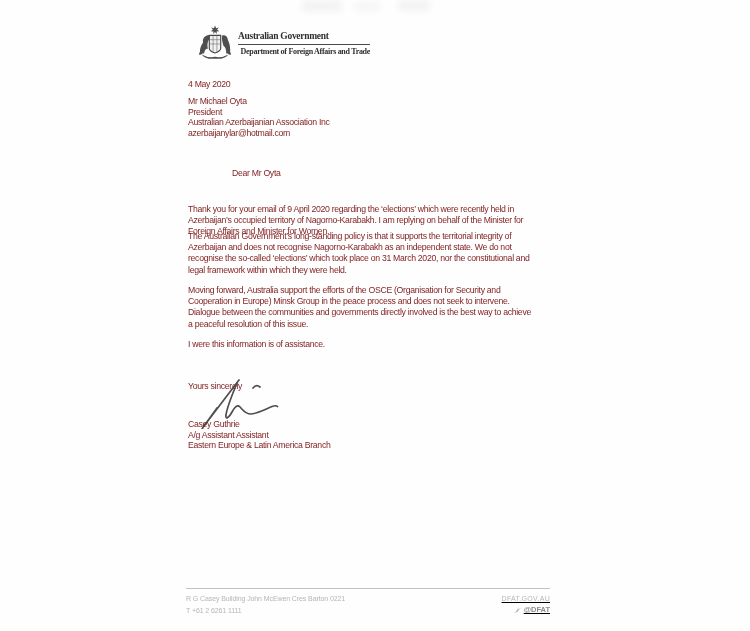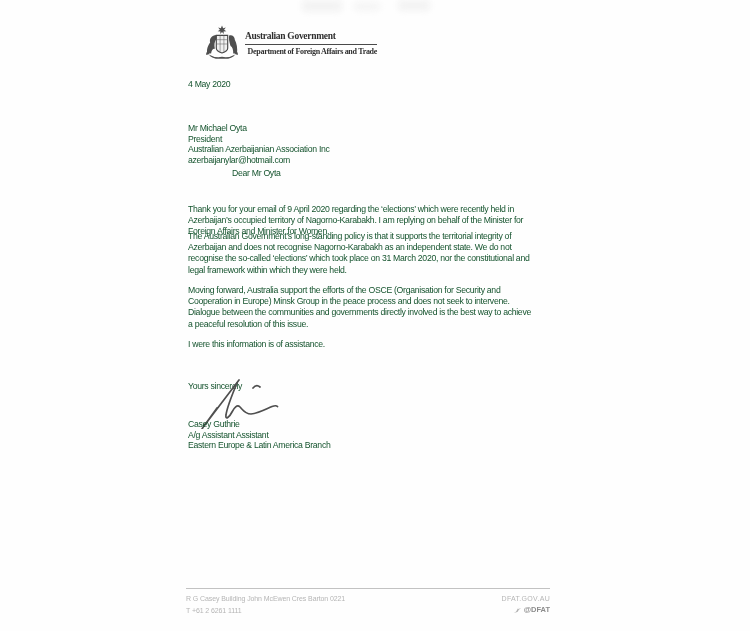--- a/index.html
+++ b/index.html
@@ -8,49 +8,49 @@
     background:#fefefe; overflow:hidden;
     font-family:"Liberation Sans", sans-serif;
   }
   
   .artifact { position:absolute; border-radius:4px; filter:blur(3px); }
   .a1 { left:302px; top:0; width:40px; height:12px; background:#f3f3f3; }
   .a2 { left:354px; top:2px; width:26px; height:9px; background:#f5f5f5; }
   .a3 { left:398px; top:0; width:32px; height:11px; background:#f3f3f3; }
 
   
-  .letterhead { position:absolute; left:203px; top:25px; display:flex; filter:blur(0.25px); }
+  .letterhead { position:absolute; left:196px; top:25px; display:flex; filter:blur(0.25px); }
   .crest { width:38px; height:37px; flex:0 0 38px; filter:blur(0.3px); opacity:.9; }
   .lh-text { margin-left:4px; padding-top:6px; font-family:"Liberation Serif", serif; color:#2f2f2f; }
   .lh-gov  { font-size:9.5px; font-weight:bold; letter-spacing:-0.3px; line-height:10px; }
   .lh-rule { width:132px; border:none; border-top:1.1px solid #4a4a4a; margin:2.5px 0 2px 0; }
   .lh-dept { font-size:8px; font-weight:bold; letter-spacing:-0.3px; line-height:9px;text-align:right; }
 
   
   .letter { position:absolute; left:188px; top:0; width:368px; height:631px;
-            color:#14532d; filter:blur(0.25px); }
+            color:#7f1d1d; filter:blur(0.25px); }
   .letter > div { position:absolute; left:0; }
   .txt  { font-size:8.7px; letter-spacing:-0.3px; }
   .lines { white-space:pre-line; }
   .para  { line-height:11.2px; width:368px; }
   .block { line-height:10.7px; }
   .date       { top:79px; }
-  .recipient  { top:123px; }
+  .recipient  { top:96px; }
   .salutation { top:168px;padding-left:44px; }
   .p1 { top:204px; } .p2 { top:231px; } .p3 { top:285px; } .p4 { top:339px; }
   .closing    { top:381px; }
   .sig-wrap   { top:372px; left:3px !important; width:95px; height:57px; }
   .signer     { top:419px; }
 
   
   .footer { position:absolute; left:186px; top:588px; width:364px; filter:blur(0.2px); }
   .f-rule { border:none; border-top:1.5px solid #c2c2c2; margin:0 0 4px 0; }
   .f-cols { display:flex; justify-content:space-between; align-items:flex-start; }
   .f-left  { color:#b5b5b5; font-size:7px; letter-spacing:-0.1px; line-height:11.5px; }
-  .f-right { text-align:left; }
+  .f-right { text-align:left;text-decoration:underline; }
   .f-site  { color:#b5b5b5; font-size:7px; letter-spacing:0.3px; line-height:11px; }
   .f-social{ display:flex; align-items:center; justify-content:flex-end; gap:2px;
              color:#8c8c8c; font-size:7.5px; font-weight:bold; line-height:11px; }
   .bird { width:9px; height:8px; opacity:.8; }
 </style>
 </head>
 <body>
 
 <div class="page">
 

